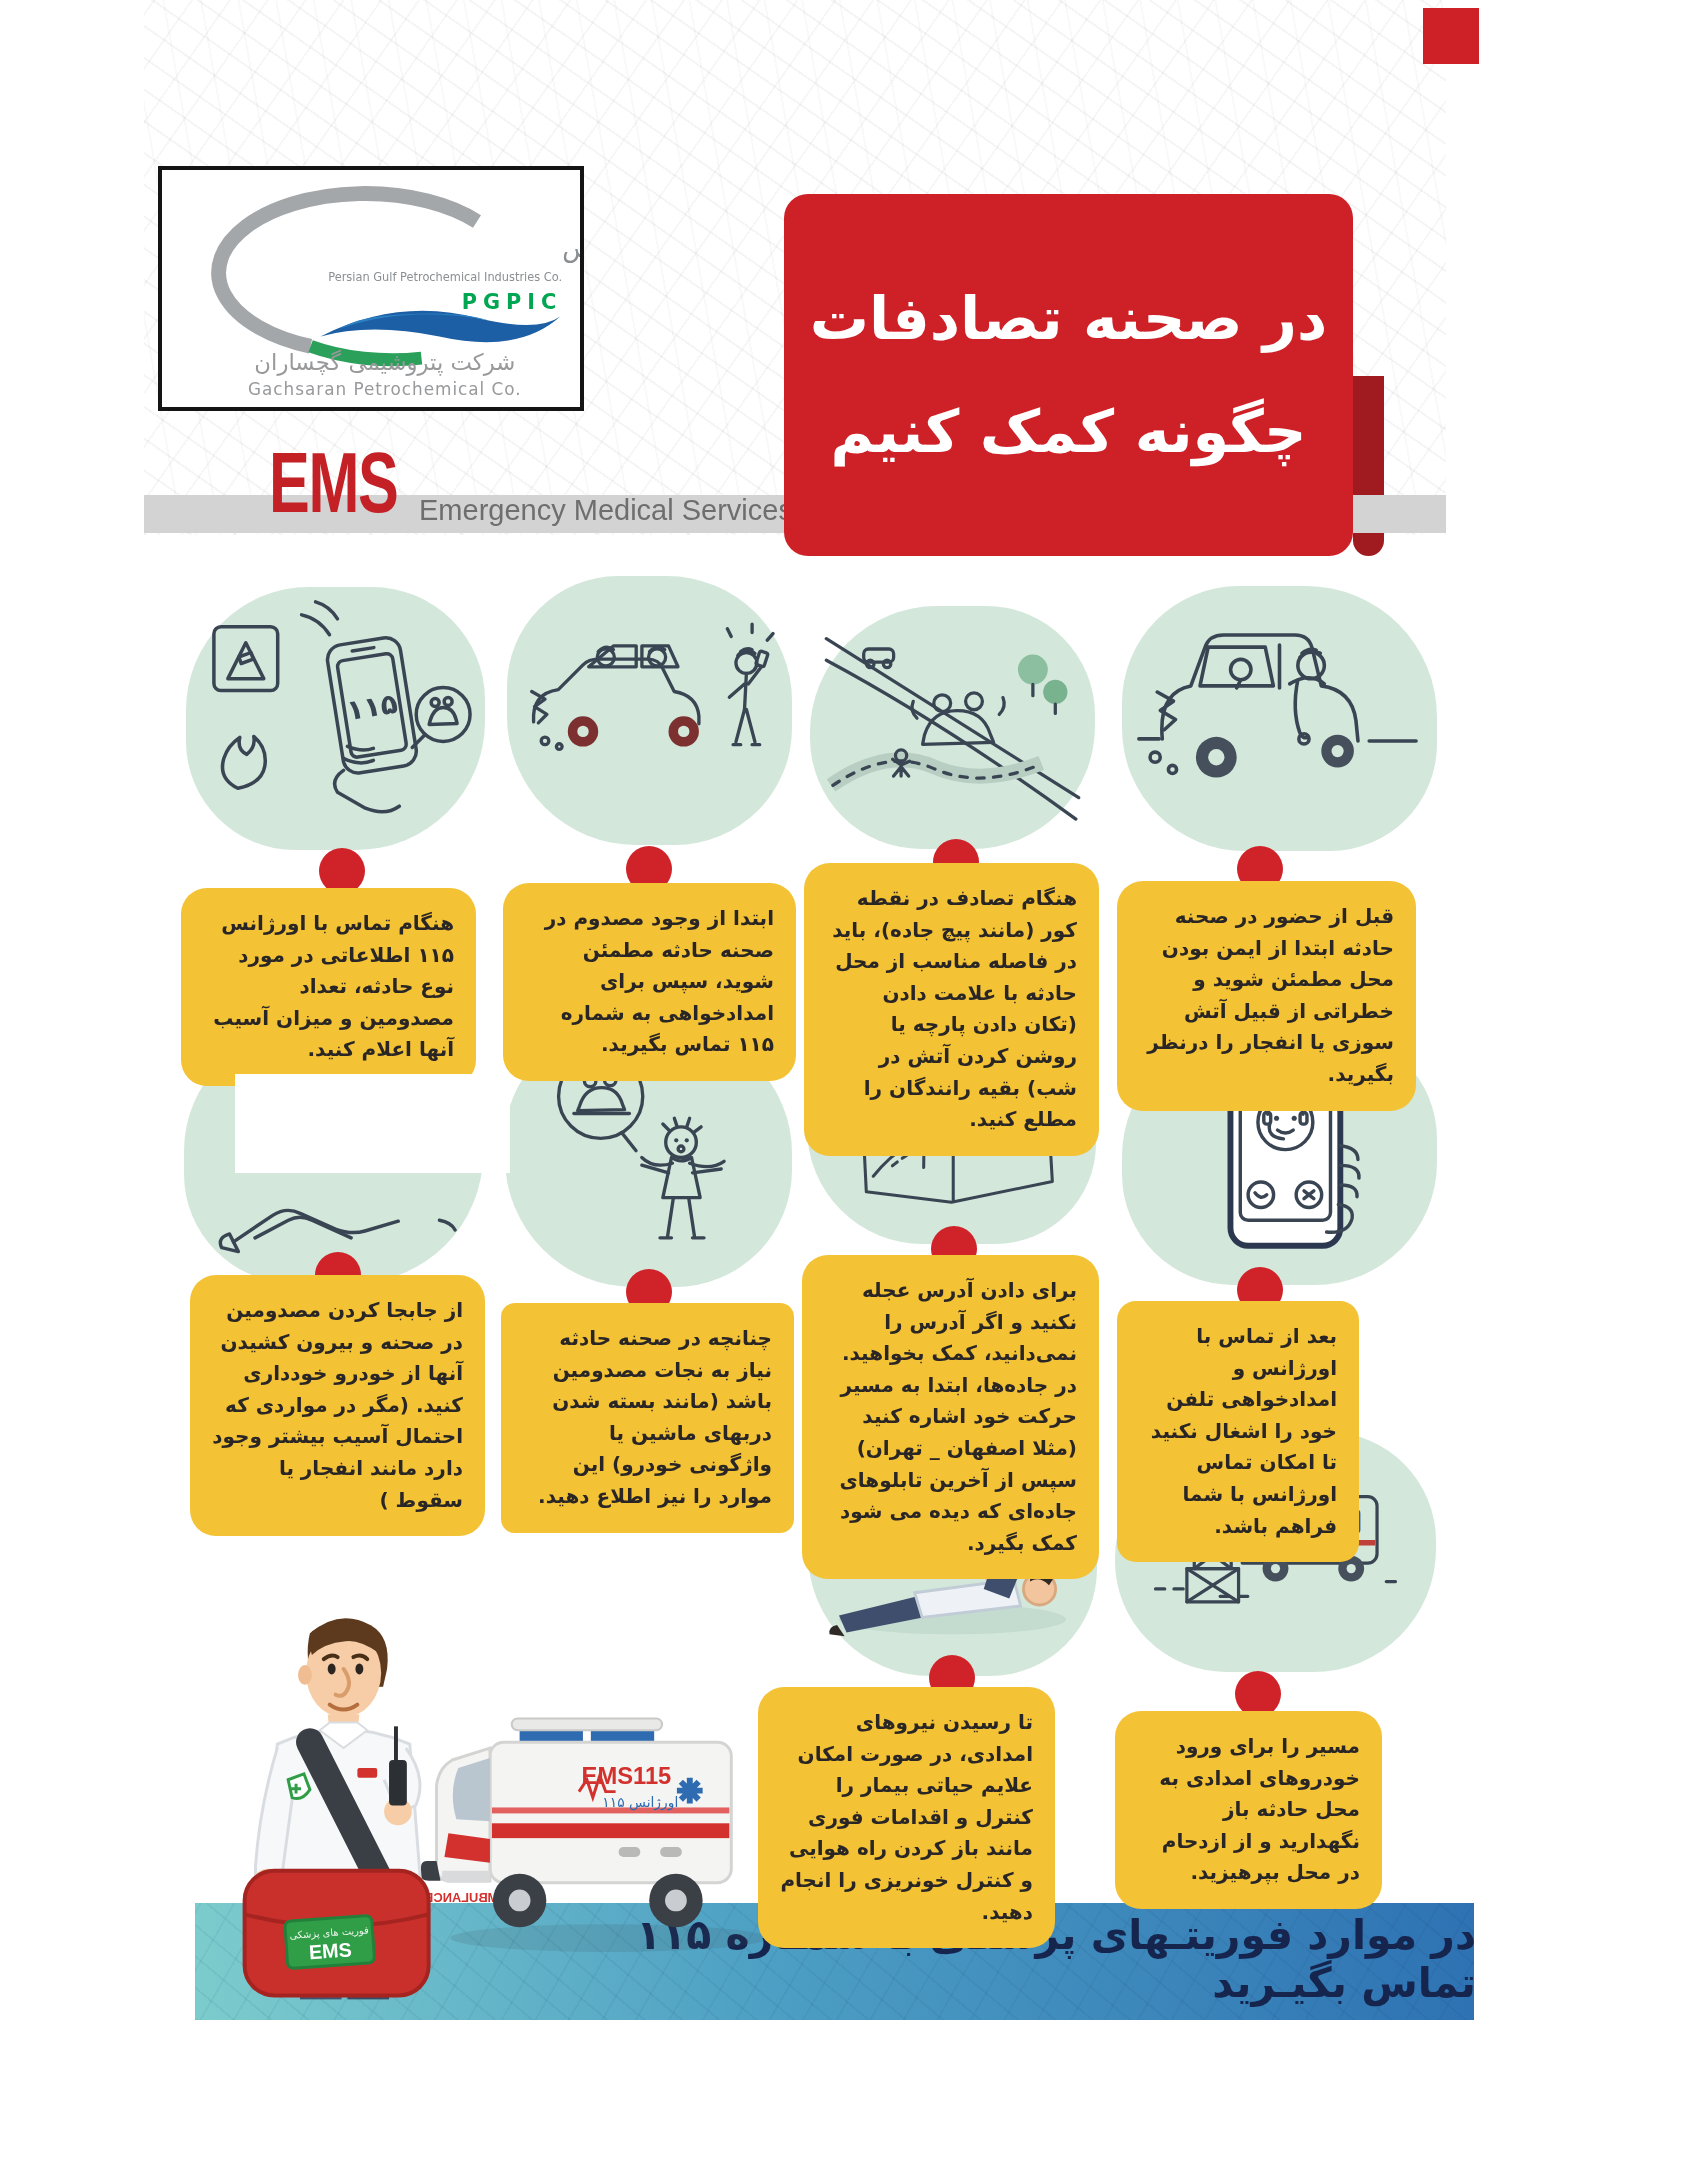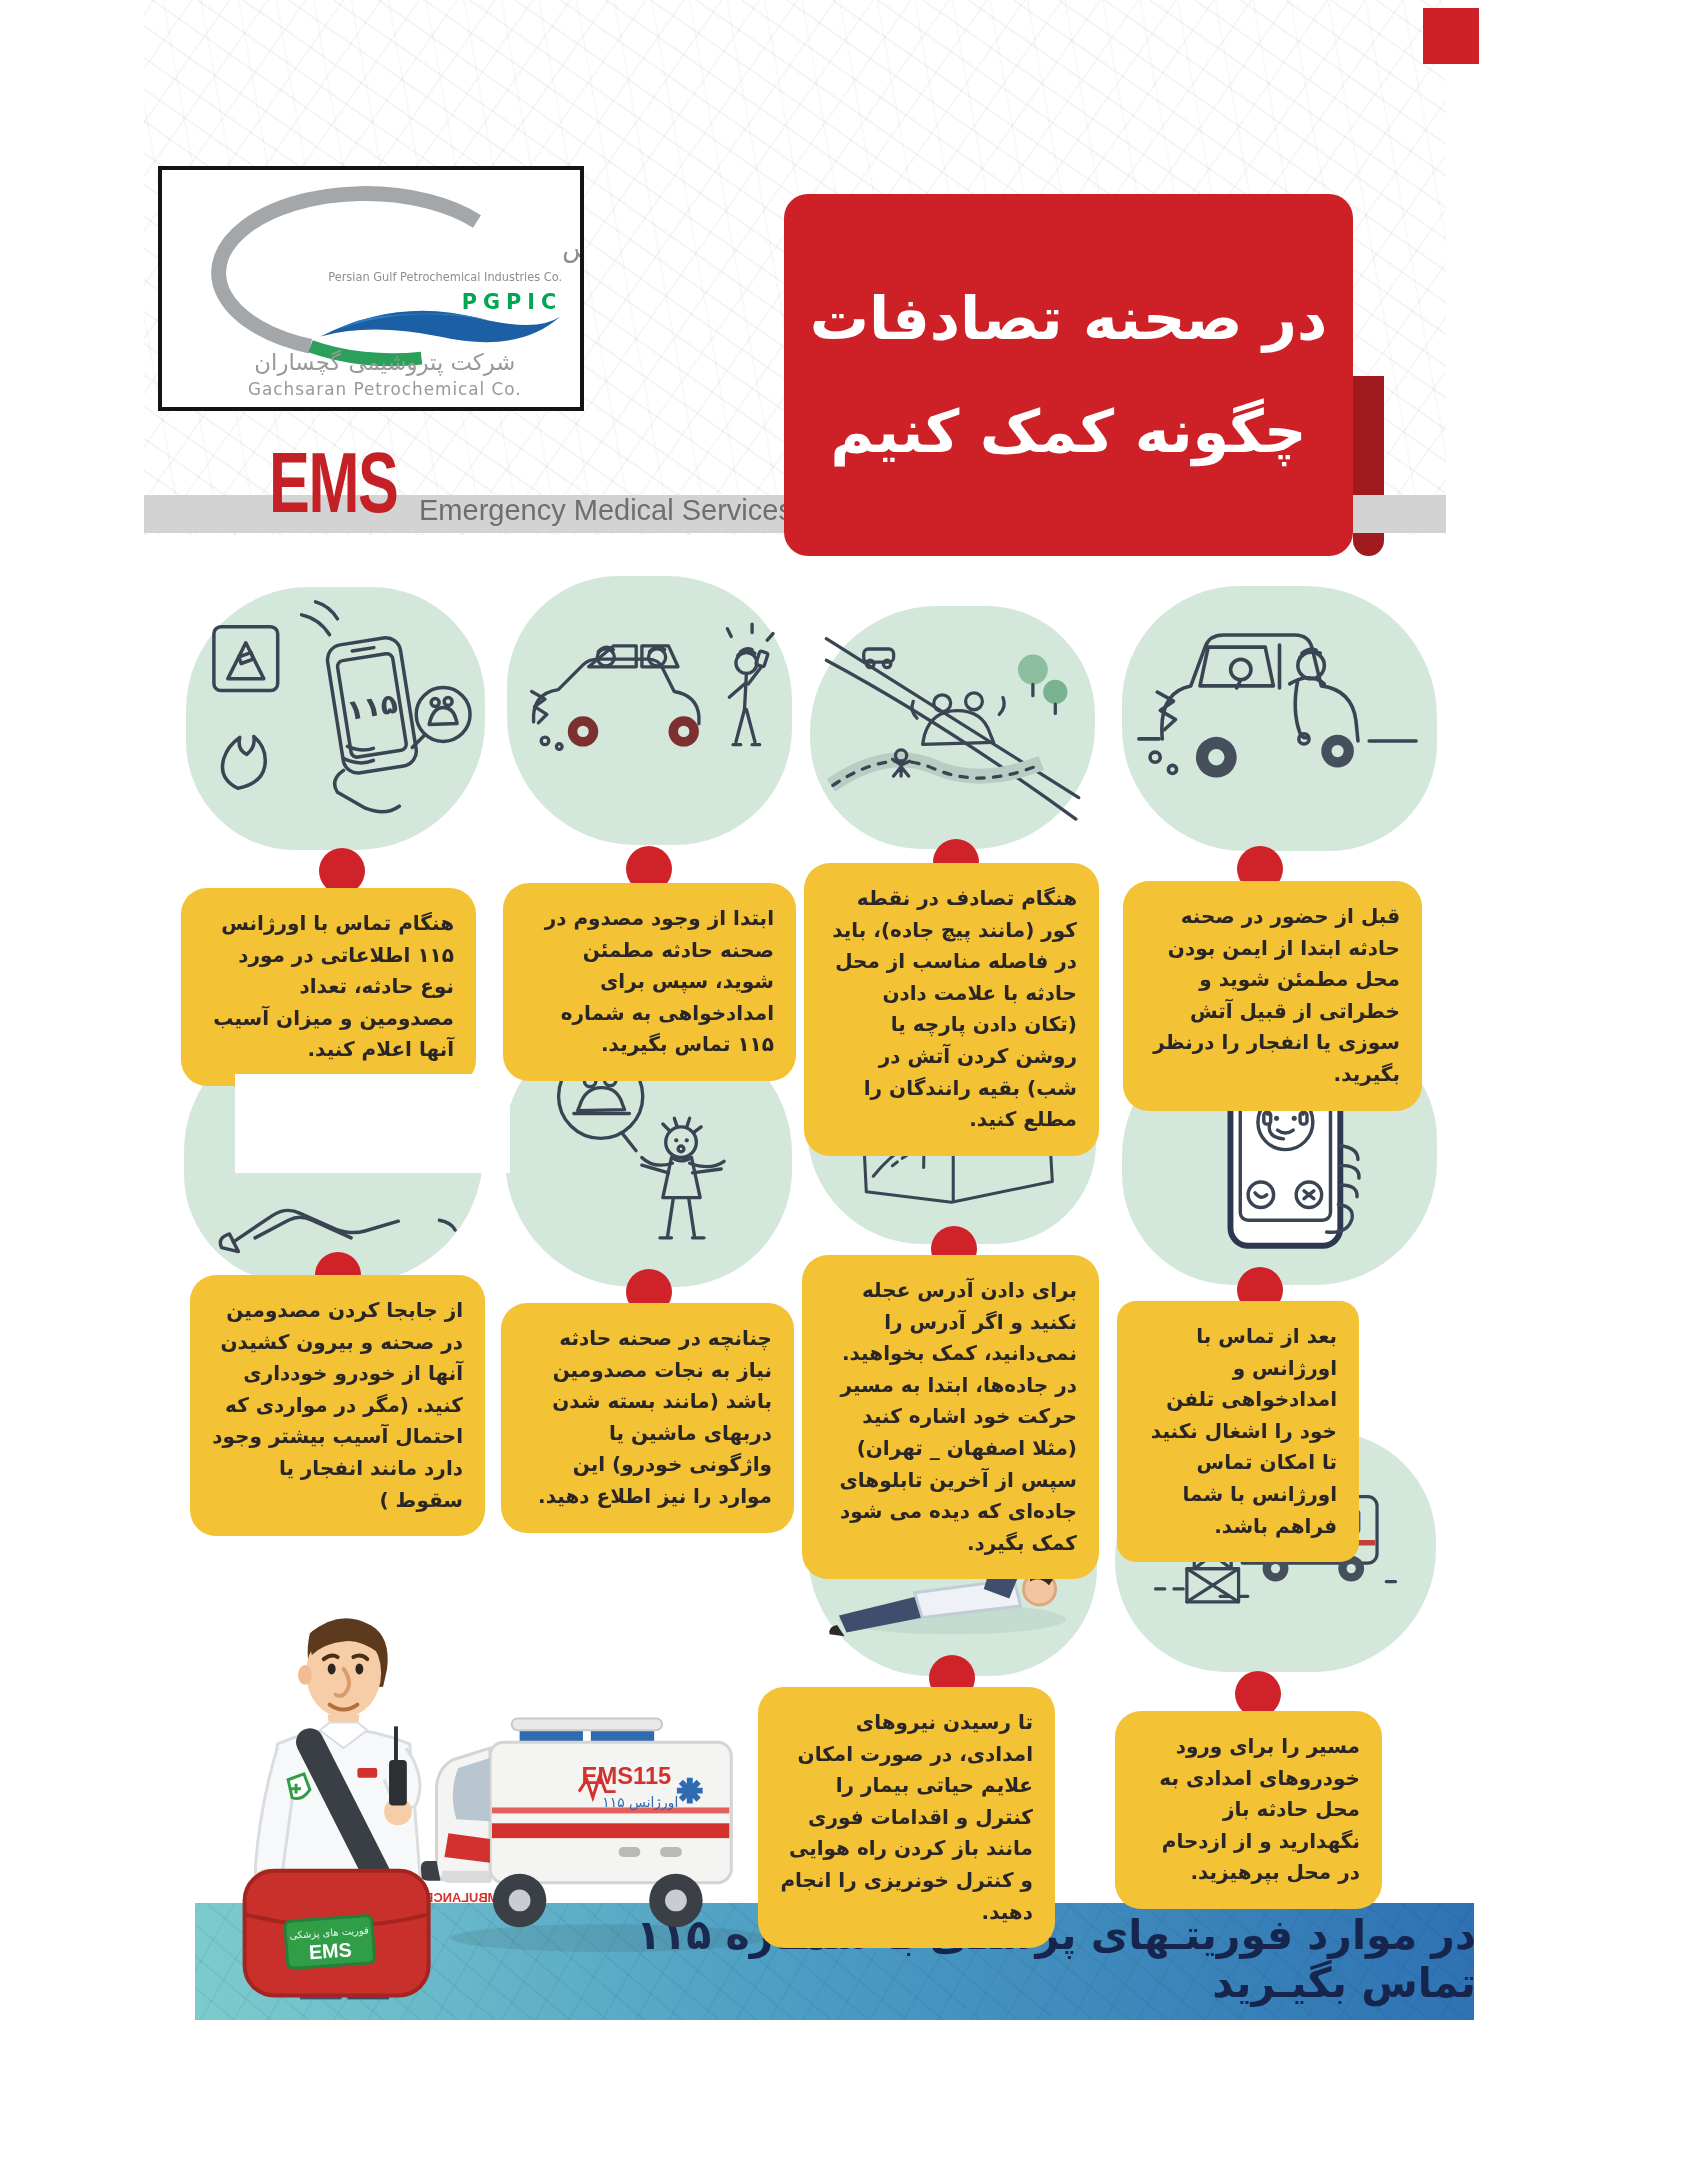--- a/index.html
+++ b/index.html
@@ -97,21 +97,21 @@
       <path class="ink" d="M30 104 l16 9 l-13 9 l15 9 l-11 10"></path>
       <circle cx="88" cy="168" r="20" fill="#46505c"></circle>
         <circle cx="88" cy="168" r="8" fill="#d3e7db"></circle>
       <circle cx="207" cy="162" r="16" fill="#46505c"></circle>
         <circle cx="207" cy="162" r="6" fill="#d3e7db"></circle>
       <circle class="ink" cx="28" cy="168" r="5"></circle>
         <circle class="ink" cx="45" cy="180" r="4"></circle>
     </svg>
   </div>
   <div class="dot" style="left:1237px;top:846px;"></div>
-  <div class="ybox" style="left:1117px;top:881px;width:299px;margin-left:6px;">قبل از حضور در صحنه حادثه ابتدا از ایمن بودن محل مطمئن شوید و خطراتی از قبیل آتش سوزی یا انفجار را درنظر بگیرید.</div>
+  <div class="ybox" style="left:1117px;top:881px;width:299px;">قبل از حضور در صحنه حادثه ابتدا از ایمن بودن محل مطمئن شوید و خطراتی از قبیل آتش سوزی یا انفجار را درنظر بگیرید.</div>
 
   <div class="blob r2" style="left:810px;top:606px;width:285px;height:243px;">
     <svg viewBox="0 0 300 260">
       <path class="ink" d="M15 35 L285 205"></path>
       <path class="ink" d="M15 58 Q140 125 282 228"></path>
       <path d="M20 192 Q80 150 130 172 Q180 194 245 168" stroke="#b9cec2" stroke-width="16" fill="none"></path>
       <path class="ink" d="M22 192 Q80 152 130 174 Q180 196 243 170" stroke-dasharray="8 10"></path>
       <rect class="ink" x="55" y="46" width="32" height="14" rx="5"></rect>
       <circle class="ink" cx="62" cy="62" r="4"></circle>
         <circle class="ink" cx="80" cy="62" r="4"></circle>
@@ -231,21 +231,21 @@
       <circle cx="179" cy="112" r="2.2" fill="#3a4553"></circle>
         <circle cx="190" cy="112" r="2.2" fill="#3a4553"></circle>
       <circle class="ink" cx="184" cy="121" r="3"></circle>
       <path class="ink" d="M174 130 q10 7 21 0 l9 42 l-39 0 z" fill="#fff"></path>
       <path class="ink" d="M175 136 q-20 6 -32 -6 M171 146 l-28 -8"></path>
       <path class="ink" d="M193 136 q22 8 36 -2 M196 146 l30 -4"></path>
       <path class="ink" d="M176 172 l-6 40 M192 172 l6 40 M162 214 h12 M196 214 h12"></path>
     </svg>
   </div>
   <div class="dot" style="left:626px;top:1269px;"></div>
-  <div class="ybox" style="left:501px;top:1303px;width:293px;">چنانچه در صحنه حادثه نیاز به نجات مصدومین باشد (مانند بسته شدن دربهای ماشین یا واژگونی خودرو) این موارد را نیز اطلاع دهید.</div>
+  <div class="ybox" style="left:501px;top:1303px;width:293px;border-radius:14px;">چنانچه در صحنه حادثه نیاز به نجات مصدومین باشد (مانند بسته شدن دربهای ماشین یا واژگونی خودرو) این موارد را نیز اطلاع دهید.</div>
 
   <div class="blob r4" style="left:184px;top:1028px;width:299px;height:255px;">
     <svg viewBox="0 0 300 260">
       <circle class="ink" cx="225" cy="58" r="18"></circle>
       <path class="ink" d="M210 46 q10 -12 28 -6 M214 42 q8 -7 18 -4"></path>
       <circle class="ink" cx="219" cy="58" r="4"></circle>
         <circle class="ink" cx="231" cy="58" r="4"></circle>
       <circle cx="219" cy="59" r="1.6" fill="#3a4553"></circle>
         <circle cx="231" cy="59" r="1.6" fill="#3a4553"></circle>
       <path class="ink" d="M214 50 l-6 -3 M236 50 l6 -3 M221 70 q4 3 8 0"></path>

